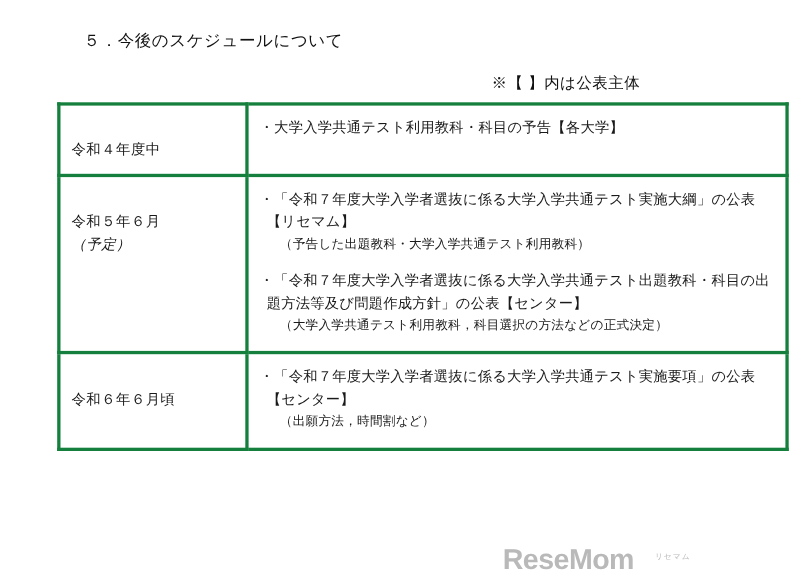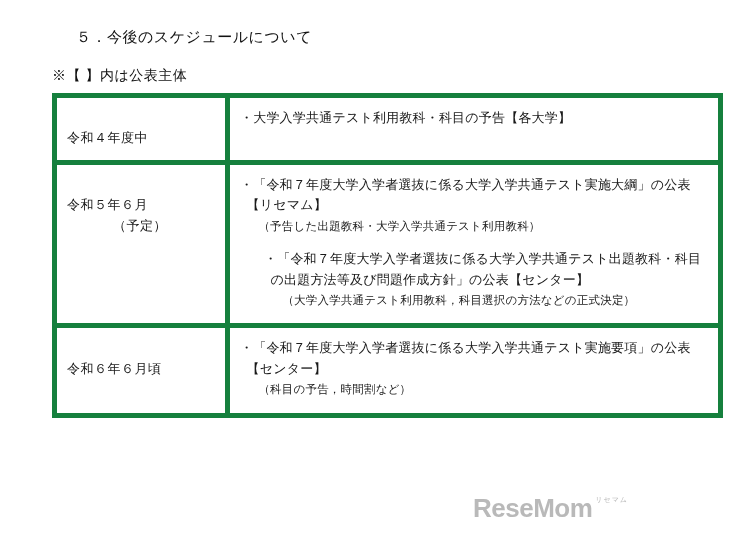--- a/index.html
+++ b/index.html
@@ -24,78 +24,79 @@
   }
   .doc-title {
     font-size: 15px;
     letter-spacing: 0.5px;
     color: #111;
     margin: 6px 0 0 24px;
     font-weight: normal;
   }
   .note-row {
     display: flex;
+    justify-content: flex-end;
     margin: 20px 24px 8px 0;
   }
   .note-text {
     font-size: 14px;
     letter-spacing: 0.5px;
     color: #111;
   }
   table.schedule {
     border-collapse: collapse;
     width: 620px;
     margin: 0 0 0 0;
     table-layout: fixed;
   }
   table.schedule td {
-    border: 5px solid #15803d;
+    border: 3px solid #15803d;
     vertical-align: top;
     padding: 10px 8px 12px 10px;
     font-size: 13px;
     line-height: 1.55;
   }
   td.period {
     width: 150px;
     text-align: left;
     white-space: pre-line;
     letter-spacing: 0.5px;
   }
   td.period .line-indent {
     display: block;
-    text-align: center;
+    text-align: left;
     padding-right: 4px;
+    font-style: italic;
   }
   td.detail {
     width: 470px;
   }
   .item {
     margin-bottom: 2px;
     text-indent: -0.5em;
     padding-left: 0.5em;
     letter-spacing: 0.2px;
   }
   .item + .item {
     margin-top: 14px;
-    margin-left: 24px;
   }
   .sub {
     font-size: 11.5px;
     margin-top: 2px;
     padding-left: 1.6em;
     color: #1a1a1a;
     letter-spacing: 0.2px;
   }
   .watermark {
     position: absolute;
     right: 24px;
     bottom: 12px;
     display: flex;
-    align-items: flex-start;
-    gap: 3px;
+    align-items: center;
+    gap: 19px;
     color: #b9b9b9;
   }
   .wm-main {
     font-size: 26px;
     font-weight: bold;
     letter-spacing: -0.5px;
     line-height: 1;
   }
   .wm-sub {
     font-size: 7px;
@@ -144,21 +145,21 @@
         </td>
       </tr>
 
       <tr>
         <td class="period">
           <span>令和６年６月頃</span>
         </td>
         <td class="detail">
           <div class="item">
             <span>・「令和７年度大学入学者選抜に係る大学入学共通テスト実施要項」の公表【センター】</span>
-            <div class="sub">（科目の予告，時間割など）</div>
+            <div class="sub">（出願方法，時間割など）</div>
           </div>
         </td>
       </tr>
     </tbody>
   </table>
 
   <div class="watermark">
     <span class="wm-main">ReseMom</span>
     <span class="wm-sub">リセマム</span>
   </div>

